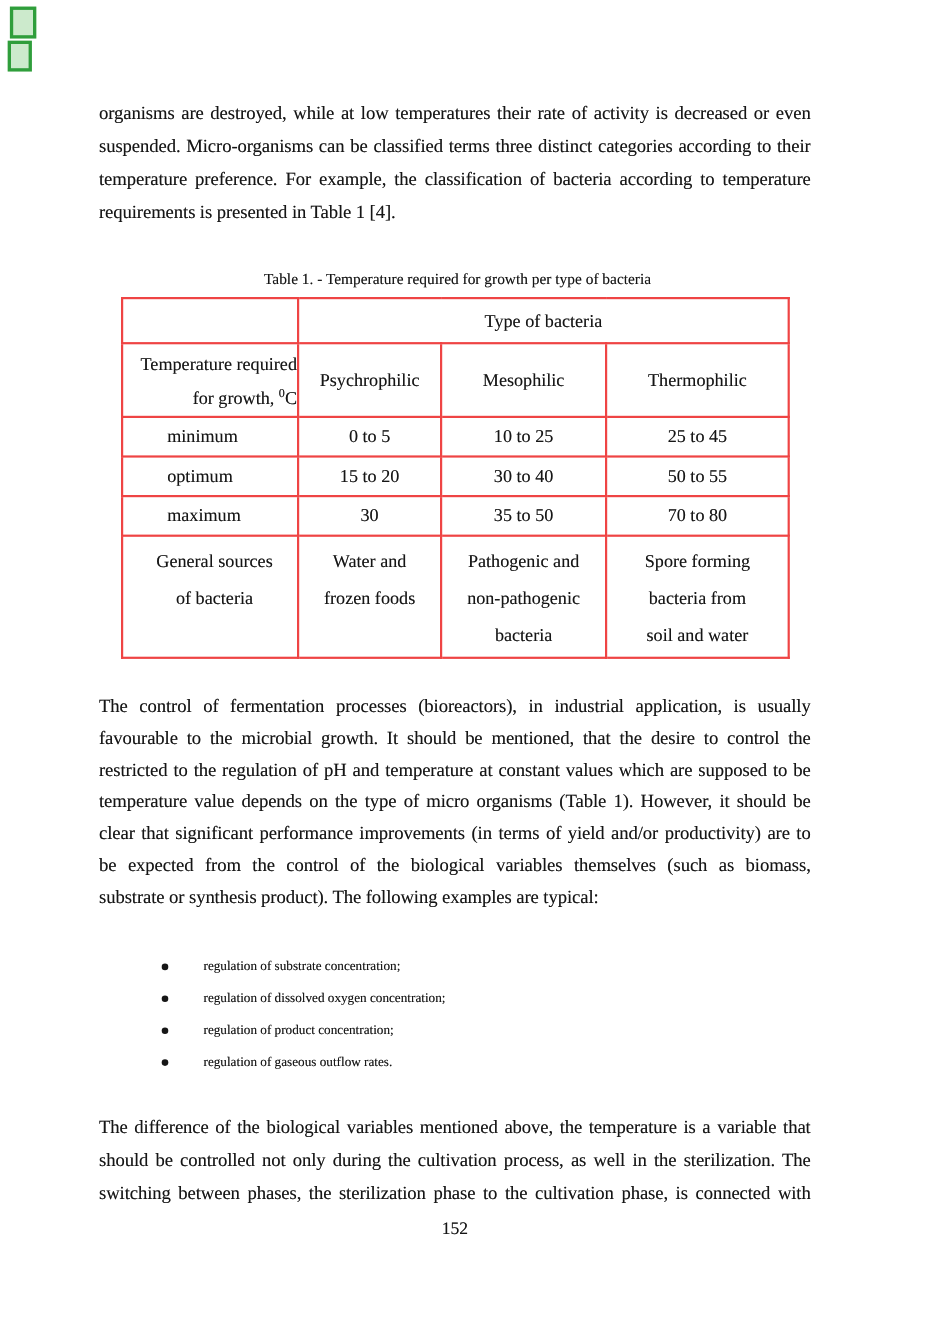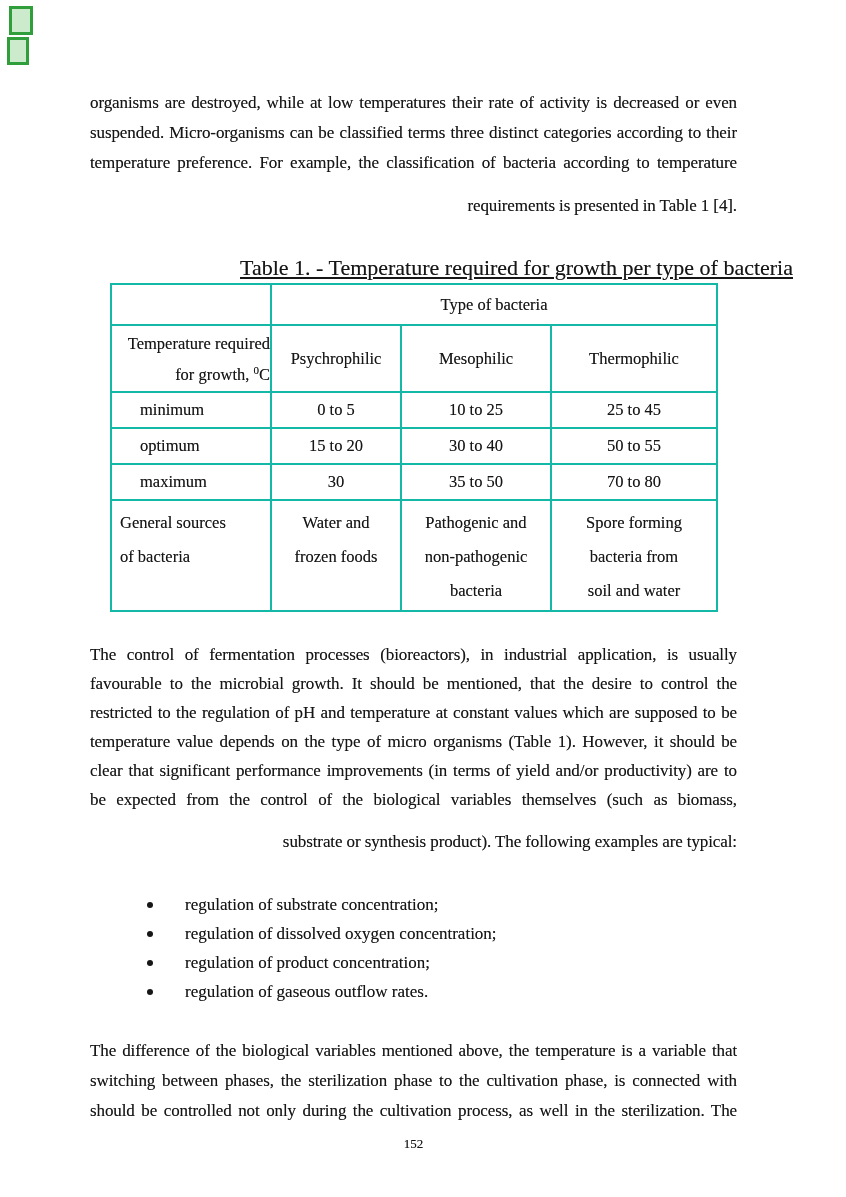--- a/index.html
+++ b/index.html
@@ -5,43 +5,43 @@
   html,body{margin:0;padding:0;}
   body{
     width:846px;height:1197px;background:#ffffff;position:relative;
     font-family:"Liberation Serif","DejaVu Serif",serif;
     color:#161616;
     text-shadow:0 0 0.6px rgba(20,20,20,0.5);
   }
   .content{position:absolute;left:90px;top:0;width:647px;}
   .para{font-size:17px;line-height:30px;letter-spacing:-0.1px;}
   .jline{white-space:nowrap;overflow:hidden;text-align:justify;text-align-last:justify;}
-  .jlast{white-space:nowrap;overflow:hidden;text-align:right;margin-top:13px;}
+  .jlast{white-space:nowrap;overflow:hidden;text-align:left;}
   .p1{margin-top:88px;}
-  .caption{margin-top:32px;font-size:22px;line-height:30px;margin-left:150px;white-space:nowrap;text-decoration:underline;}
+  .caption{margin-top:32px;font-size:14px;line-height:30px;margin-left:150px;white-space:nowrap;}
   .doc-table{
     border-collapse:collapse;margin-left:20px;margin-top:0;
     font-size:16.5px;table-layout:fixed;width:606px;
   }
-  .doc-table td{border:2px solid #14b8a6;padding:0;vertical-align:middle;}
+  .doc-table td{border:2px solid #ef4444;padding:0;vertical-align:middle;}
   .doc-table .c{text-align:center;}
   .doc-table .r1 td{height:39px;}
   .doc-table .r2 td{height:65px;}
   .doc-table .rdata td{height:34px;}
   .doc-table .r6 td{height:104px;vertical-align:top;padding-top:5px;line-height:34px;}
-  .doc-table .lbl{padding-left:28px;text-align:left;}
+  .doc-table .lbl{padding-left:40px;text-align:left;}
   .doc-table .hleft{padding-left:8px;text-align:right;line-height:31px;}
-  .doc-table .sleft{padding-left:8px;text-align:left;}
+  .doc-table .sleft{padding-left:8px;text-align:center;}
   sup{font-size:11px;vertical-align:super;line-height:0;}
   .p2{margin-top:28px;line-height:29px;}
   .bullets{margin-top:34px;}
-  .bullet-item{display:flex;align-items:flex-start;font-size:17px;line-height:29px;}
+  .bullet-item{display:flex;align-items:flex-start;font-size:12px;line-height:29px;}
   .dot{width:6px;height:6px;border-radius:50%;background:#161616;margin-left:57px;margin-right:32px;flex:0 0 auto;align-self:center;}
   .p3{margin-top:30px;}
-  .pageno{margin-top:8px;text-align:center;font-size:13px;line-height:20px;}
+  .pageno{margin-top:8px;text-align:center;font-size:16px;line-height:20px;}
   .green-box{position:absolute;border:3px solid #2f9e3b;background:rgba(110,195,110,0.35);}
   .gb1{left:9px;top:6px;width:18px;height:23px;}
   .gb2{left:7px;top:37px;width:16px;height:22px;}
 </style>
 </head>
 <body>
 
 <div class="green-box gb1"></div>
 <div class="green-box gb2"></div>
 
@@ -142,19 +142,19 @@
       <span>regulation of product concentration;</span>
     </div>
     <div class="bullet-item">
       <span class="dot"></span>
       <span>regulation of gaseous outflow rates.</span>
     </div>
   </div>
 
   <div class="para p3">
     <div class="jline">The difference of the biological variables mentioned above, the temperature is a variable that</div>
+    <div class="jline">should be controlled not only during the cultivation process, as well in the sterilization. The</div>
     <div class="jline">switching between phases, the sterilization phase to the cultivation phase, is connected with</div>
-    <div class="jline">should be controlled not only during the cultivation process, as well in the sterilization. The</div>
   </div>
 
   <div class="pageno">152</div>
 
 </div>
 
 </body></html>

